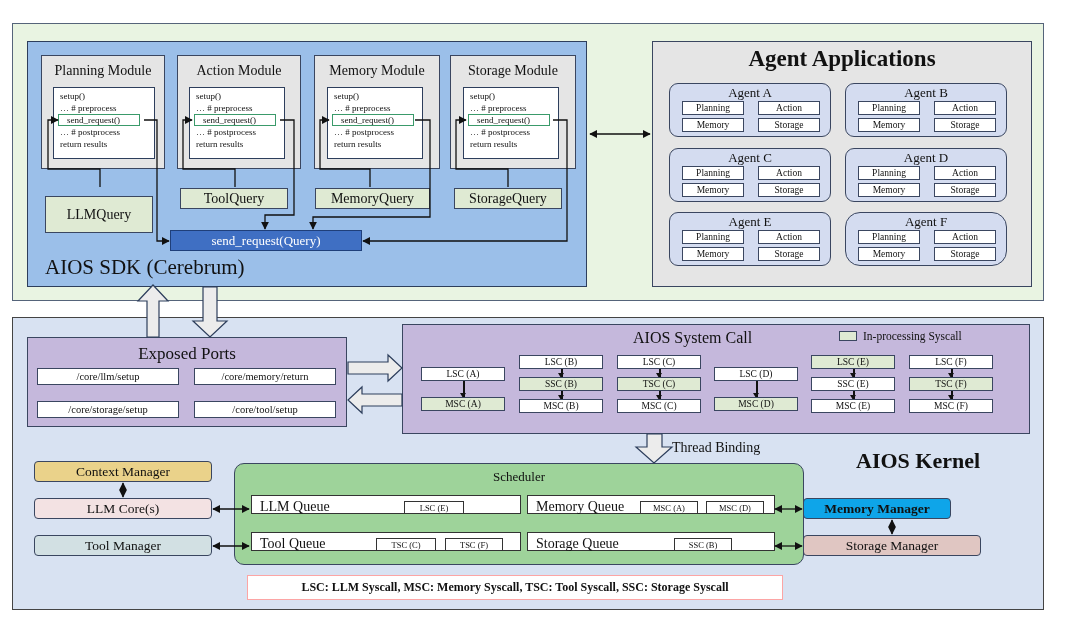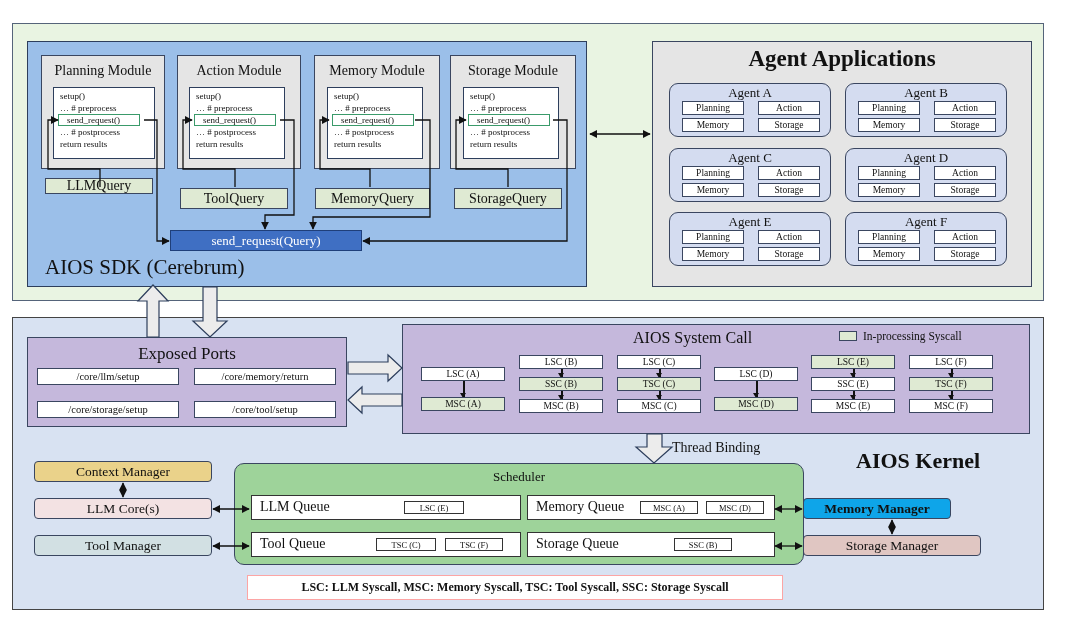--- a/index.html
+++ b/index.html
@@ -40,21 +40,21 @@
   .sc.green { background: #dfead3; }
   .down-arrow { position: absolute; width: 1.5px; background: #111; }
   .down-arrow::after { content: ""; position: absolute; left: -3px; bottom: -1px; border-left: 3.5px solid transparent; border-right: 3.5px solid transparent; border-top: 5px solid #111; }
 
   #kernel-title { left: 856px; top: 448px; font-size: 22px; font-weight: bold; }
   #thread-label { left: 672px; top: 440px; font-size: 14px; }
 
   .mgr { position: absolute; width: 178px; height: 21px; border: 1px solid #3a4660; border-radius: 4px; font-size: 13.5px; }
   #scheduler { left: 234px; top: 463px; width: 570px; height: 102px; background: #9ed39a; border: 1px solid #3a4660; border-radius: 10px; }
   #sched-title { left: 0; right: 0; top: 5px; font-size: 13px; text-align: center; }
-  .queue { position: absolute; width: 270px; height: 25px; background: #fff; border: 1.2px solid #333; font-size: 14px; }
+  .queue { position: absolute; width: 270px; height: 19px; background: #fff; border: 1.2px solid #333; font-size: 14px; }
   .queue-label { position: absolute; left: 8px; top: 3px; }
   .qitem { position: absolute; top: 5px; height: 13px; border: 1px solid #333; font-size: 8.5px; background: #fff; }
   #abbrev { left: 247px; top: 575px; width: 536px; height: 25px; background: #fff; border: 1px solid #fca5a5; font-size: 12px; font-weight: bold; }
 
   svg { position: absolute; left: 0; top: 0; overflow: visible; }
 </style>
 </head>
 <body>
 
 <div class="box" id="sdk-outer"></div>
@@ -95,21 +95,21 @@
     <div class="module-title">Storage Module</div>
     <div class="code" style="left:12px;top:31px;width:96px;height:72px;">
       <div>setup()</div>
       <div>… # preprocess</div>
       <div class="send-hl">send_request()</div>
       <div>… # postprocess</div>
       <div>return results</div>
     </div>
   </div>
 
-  <div class="query center" style="left:17px;top:136px;width:108px;height:16px;">LLMQuery</div>
+  <div class="query center" style="left:17px;top:154px;width:108px;height:37px;">LLMQuery</div>
   <div class="query center" style="left:152px;top:146px;width:108px;height:21px;">ToolQuery</div>
   <div class="query center" style="left:287px;top:146px;width:115px;height:21px;">MemoryQuery</div>
   <div class="query center" style="left:426px;top:146px;width:108px;height:21px;">StorageQuery</div>
 </div>
 
 <div class="box center" id="send-query">send_request(Query)</div>
 <div class="abs" id="sdk-title">AIOS SDK (Cerebrum)</div>
 
 <div class="box" id="apps">
   <div class="abs" id="apps-title">Agent Applications</div>
@@ -142,21 +142,21 @@
         <div class="agent-mod center" style="left: 12px; top: 34px;">Memory</div>
         <div class="agent-mod center" style="left: 88px; top: 34px;">Storage</div>
       </div>
       <div class="agent" style="left: 16px; top: 170px;">
         <div class="agent-title">Agent E</div>
         <div class="agent-mod center" style="left: 12px; top: 17px;">Planning</div>
         <div class="agent-mod center" style="left: 88px; top: 17px;">Action</div>
         <div class="agent-mod center" style="left: 12px; top: 34px;">Memory</div>
         <div class="agent-mod center" style="left: 88px; top: 34px;">Storage</div>
       </div>
-      <div class="agent" style="left: 192px; top: 170px;">
+      <div class="agent" style="left: 192px; top: 170px; border-radius: 15px;">
         <div class="agent-title">Agent F</div>
         <div class="agent-mod center" style="left: 12px; top: 17px;">Planning</div>
         <div class="agent-mod center" style="left: 88px; top: 17px;">Action</div>
         <div class="agent-mod center" style="left: 12px; top: 34px;">Memory</div>
         <div class="agent-mod center" style="left: 88px; top: 34px;">Storage</div>
       </div>
     </div>
 </div>
 
 <div class="box" id="kernel"></div>

